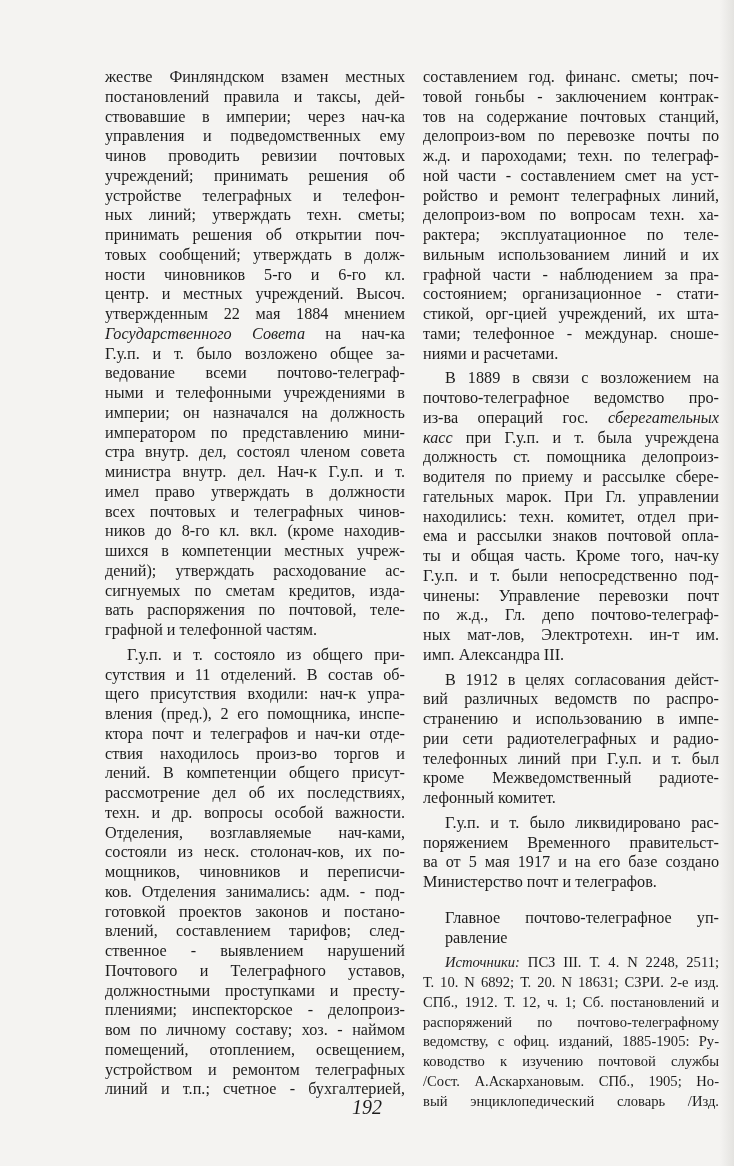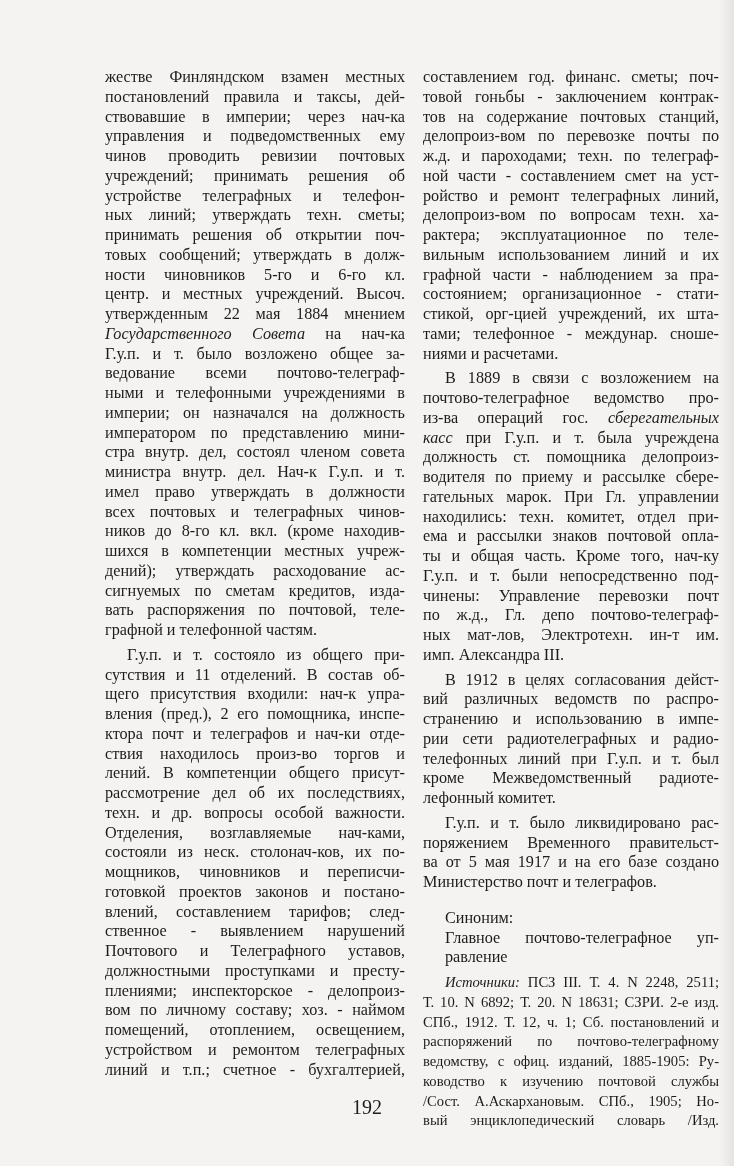--- a/index.html
+++ b/index.html
@@ -28,21 +28,21 @@
   }
   .line.last { text-align-last: left; }
   .line.indent { padding-left: 22px; }
   .para-gap { height: 5px; }
   .syn-gap { height: 16px; }
   .it { font-style: italic; }
   .b { font-weight: normal; }
   .small { font-size: 14.6px; }
   .page-number {
     position: absolute; top: 1096px; left: 0; width: 734px;
-    text-align: center; font-size: 20px;
+    text-align: center; font-style: italic; font-size: 20px;
     color: #1c1c1c;
   }
 </style>
 </head>
 <body>
 
 <div class="page-shade"></div>
 
 <div class="col left">
   <div id="lp1">
@@ -83,20 +83,21 @@
       <span class="line">щего присутствия входили: нач-к упра-</span>
       <span class="line">вления (пред.), 2 его помощника, инспе-</span>
       <span class="line">ктора почт и телеграфов и нач-ки отде-</span>
       <span class="line">ствия находилось произ-во торгов и</span>
       <span class="line">лений. В компетенции общего присут-</span>
       <span class="line">рассмотрение дел об их последствиях,</span>
       <span class="line">техн. и др. вопросы особой важности.</span>
       <span class="line">Отделения, возглавляемые нач-ками,</span>
       <span class="line">состояли из неск. столонач-ков, их по-</span>
       <span class="line">мощников, чиновников и переписчи-</span>
+      <span class="line">ков. Отделения занимались: адм. - под-</span>
       <span class="line">готовкой проектов законов и постано-</span>
       <span class="line">влений, составлением тарифов; след-</span>
       <span class="line">ственное - выявлением нарушений</span>
       <span class="line">Почтового и Телеграфного уставов,</span>
       <span class="line">должностными проступками и престу-</span>
       <span class="line">плениями; инспекторское - делопроиз-</span>
       <span class="line">вом по личному составу; хоз. - наймом</span>
       <span class="line">помещений, отоплением, освещением,</span>
       <span class="line">устройством и ремонтом телеграфных</span>
       <span class="line">линий и т.п.; счетное - бухгалтерией,</span>
@@ -153,21 +154,20 @@
     </div>
   <div class="para-gap"></div>
   <div id="rp4">
       <span class="line indent">Г.у.п. и т. было ликвидировано рас-</span>
       <span class="line">поряжением Временного правительст-</span>
       <span class="line">ва от 5 мая 1917 и на его базе создано</span>
       <span class="line last">Министерство почт и телеграфов.</span>
     </div>
   <div class="syn-gap"></div>
   <div>
-    <span class="line last indent">Синоним:</span>
     <span class="line b indent" style="padding-left:22px">Главное почтово-телеграфное уп-</span>
     <span class="line b last indent">равление</span>
   </div>
   <div class="para-gap"></div>
   <div class="small">
     <span class="line indent"><span class="it">Источники:</span><span> ПСЗ III. Т. 4. N 2248, 2511;</span></span>
     <div id="srclines">
         <span class="line">Т. 10. N 6892; Т. 20. N 18631; СЗРИ. 2-е изд.</span>
         <span class="line">СПб., 1912. Т. 12, ч. 1; Сб. постановлений и</span>
         <span class="line">распоряжений по почтово-телеграфному</span>

